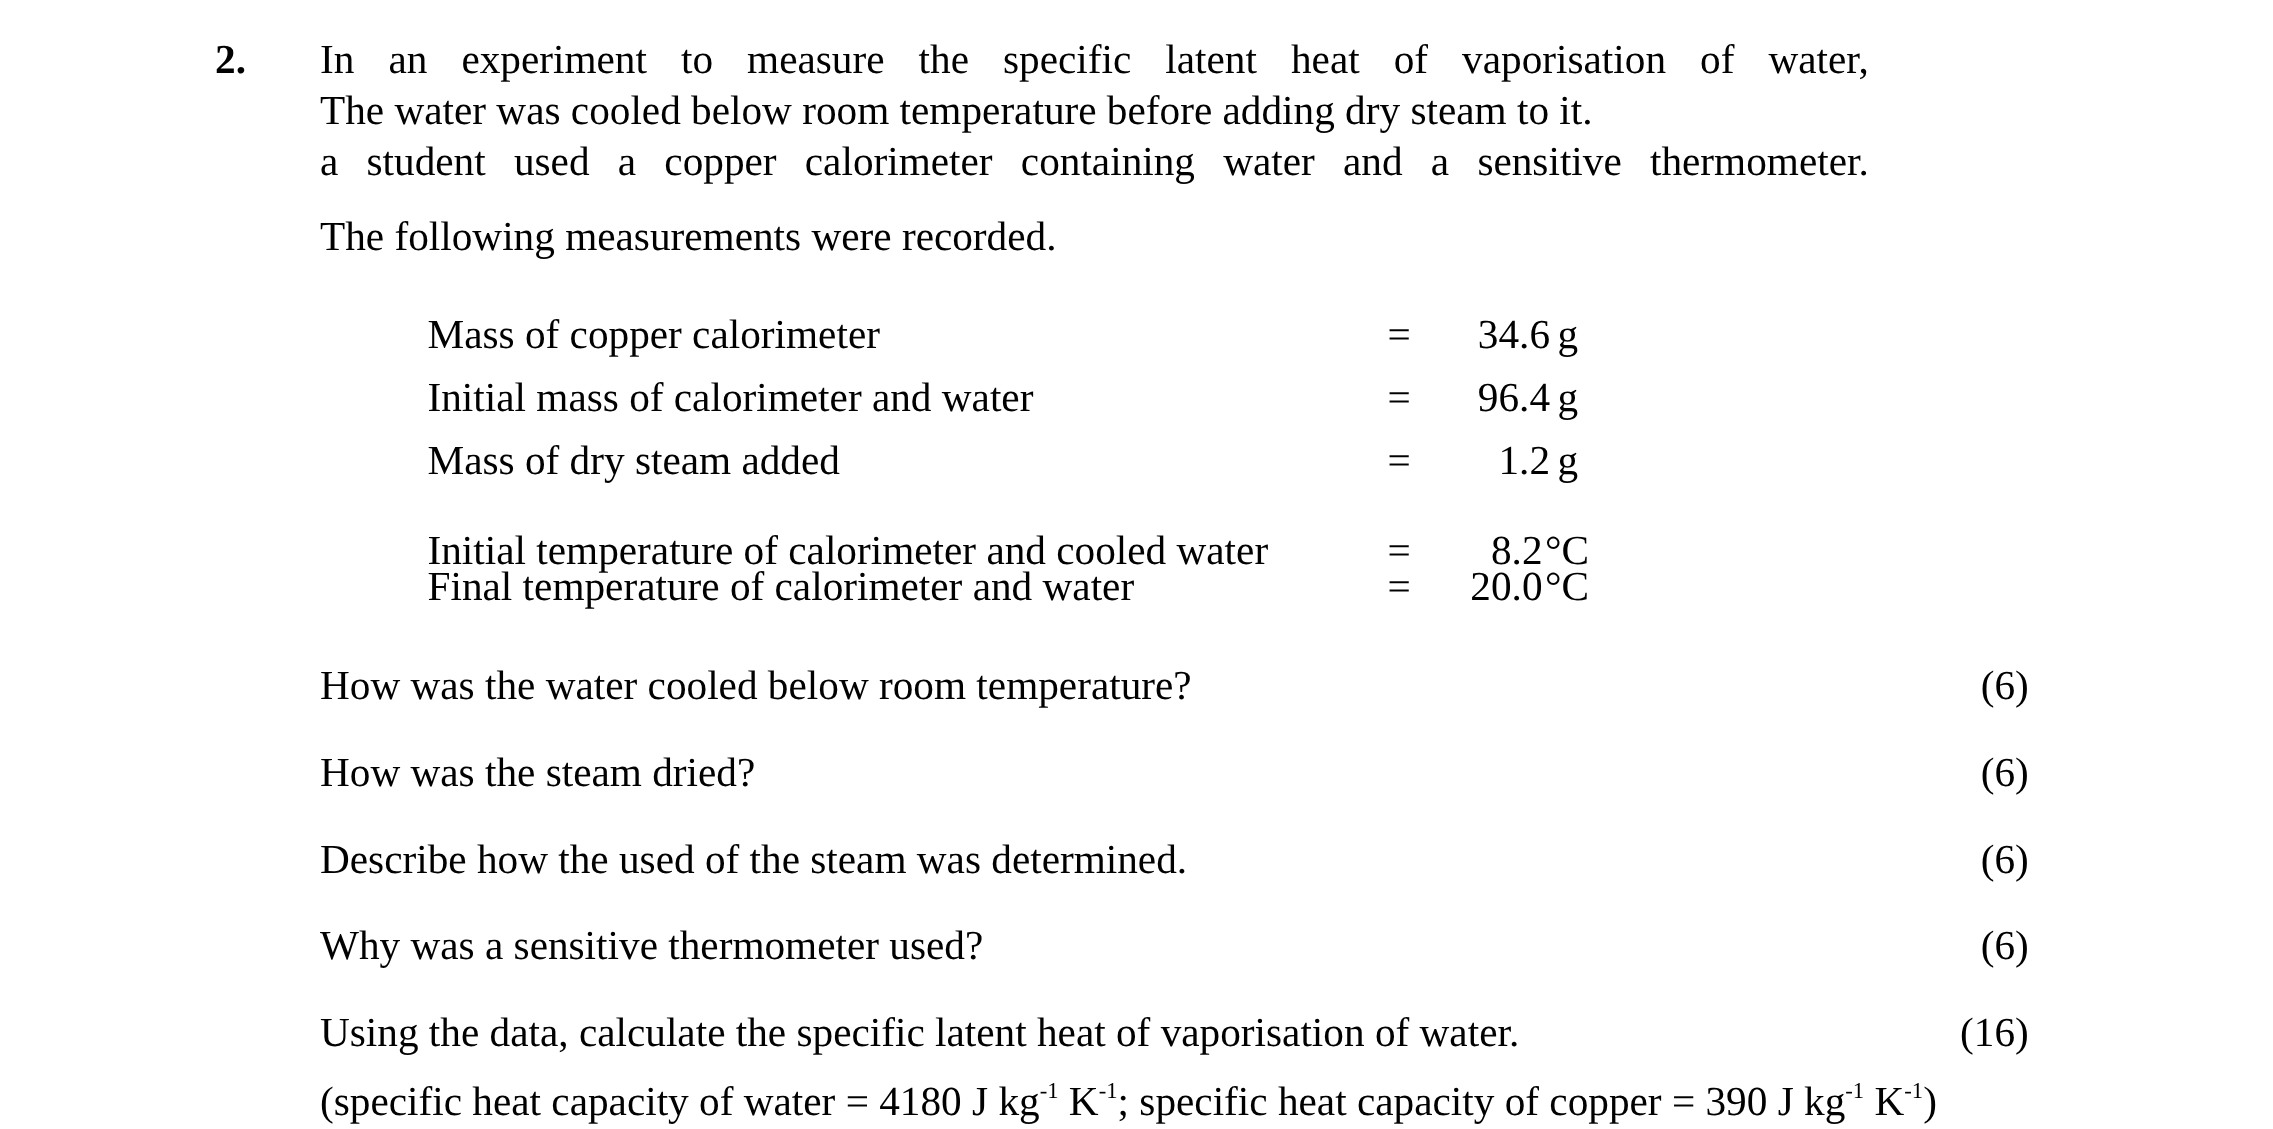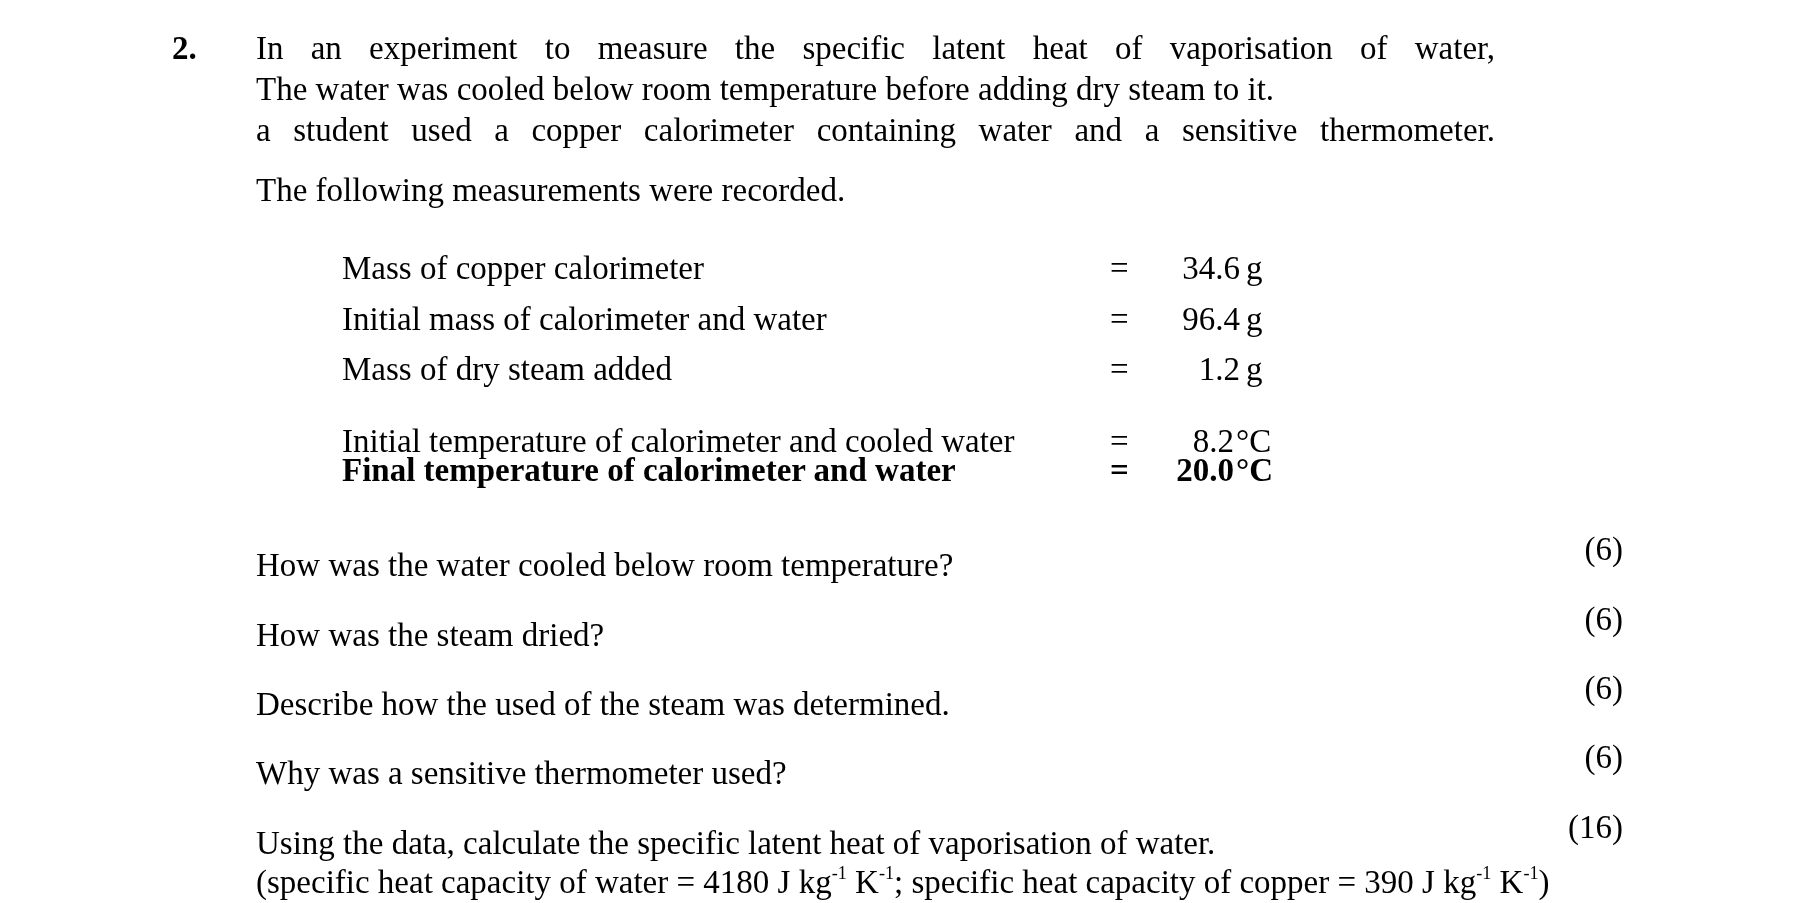--- a/index.html
+++ b/index.html
@@ -12,21 +12,21 @@
   .intro .line.last { text-align-last:left; }
   .lead { left:256px; top:174px; }
   .meas-row { position:absolute; left:342px; width:940px; height:40px; }
   .meas-row .lbl { position:absolute; left:0; top:0; }
   .meas-row .eq { position:absolute; left:768px; top:0; }
   .meas-row .val { position:absolute; right:0; width:110px; top:0; text-align:right; }
   .meas-row .val .num { display:inline-block; }
   .meas-row .val .unit { display:inline-block; width:36px; text-align:left; padding-left:6px; }
   .meas-row .val .unit.deg { width:46px; padding-left:2px; }
   .q-row { position:absolute; left:256px; width:1367px; height:40px; }
-  .q-row .qt { position:absolute; left:0; top:16px; }
+  .q-row .qt { position:absolute; left:0; top:0; }
   .q-row .mk { position:absolute; right:0; top:0; }
   .given { left:256px; top:866px; }
   sup { font-size:0.55em; vertical-align:0.75em; line-height:0; }
 </style>
 </head>
 <body>
 
 <div class="abs qnum">2.</div>
 
 <div class="abs intro">
@@ -51,21 +51,21 @@
   <div class="meas-row" style="top:351px;">
     <span class="lbl">Mass of dry steam added</span>
     <span class="eq">=</span>
     <span class="val"><span class="num">1.2</span><span class="unit">g</span></span>
   </div>
   <div class="meas-row" style="top:402px;margin-top:21px;">
     <span class="lbl">Initial temperature of calorimeter and cooled water</span>
     <span class="eq">=</span>
     <span class="val"><span class="num">8.2</span><span class="unit deg">°C</span></span>
   </div>
-  <div class="meas-row" style="top:452px;font-weight:bold;">
+  <div class="meas-row" style="top:452px;">
     <span class="lbl">Final temperature of calorimeter and water</span>
     <span class="eq">=</span>
     <span class="val"><span class="num">20.0</span><span class="unit deg">°C</span></span>
   </div>
 </div>
 
 <div>
   <div class="q-row" style="top:531px;">
     <span class="qt">How was the water cooled below room temperature?</span>
     <span class="mk">(6)</span>

